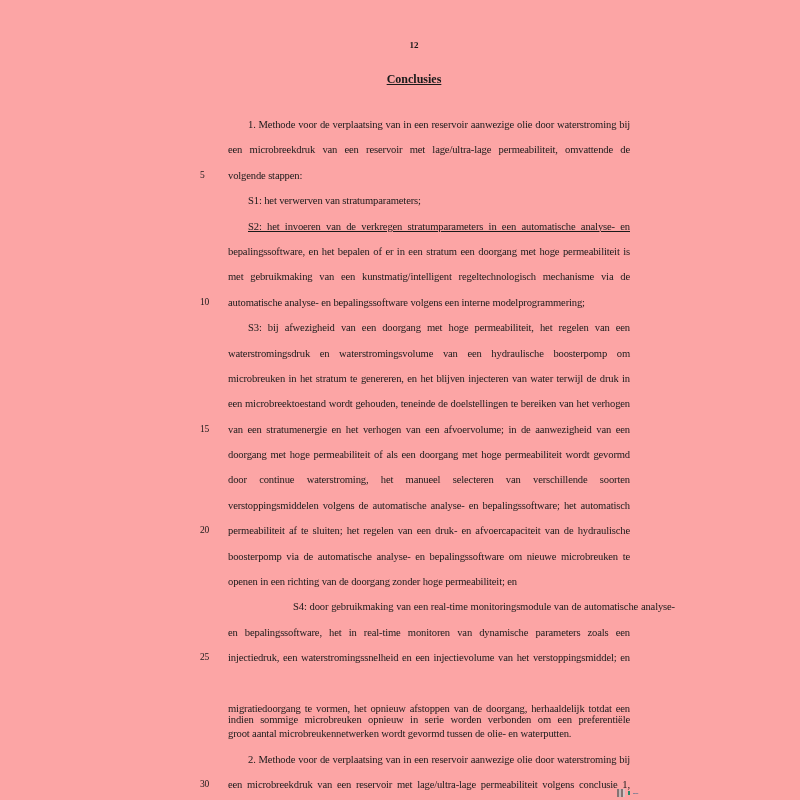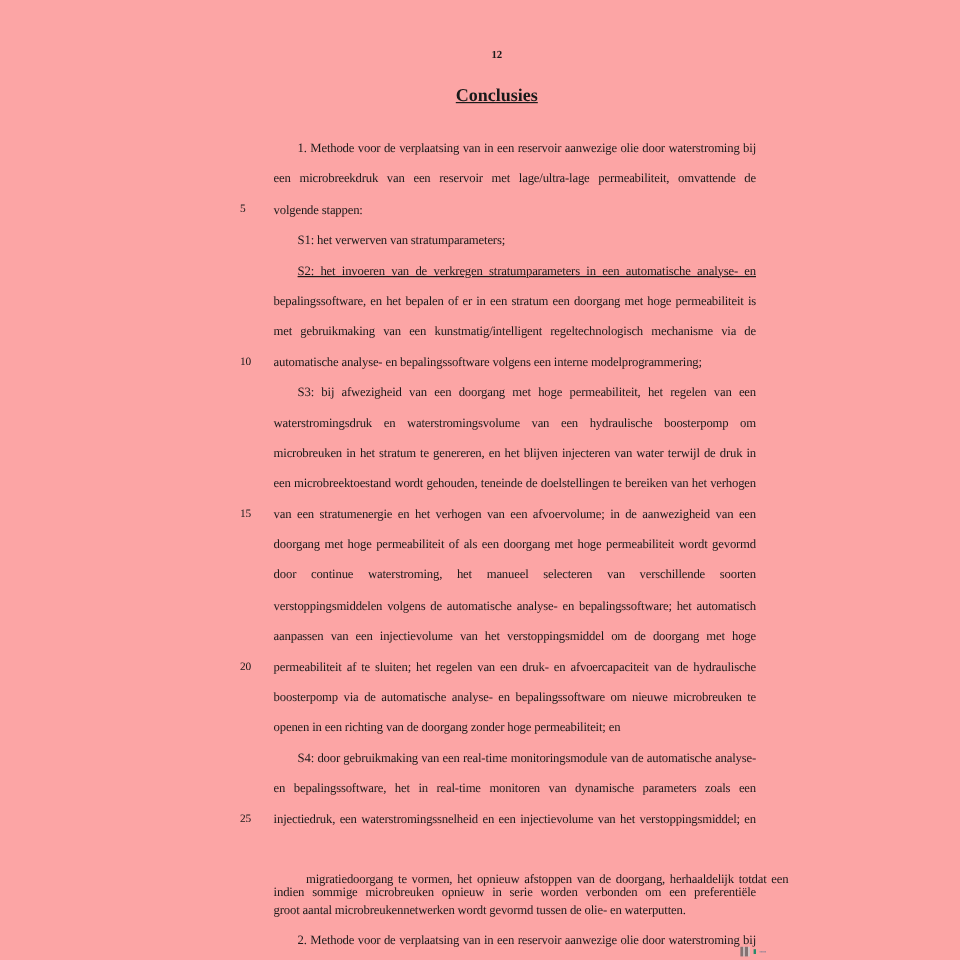--- a/index.html
+++ b/index.html
@@ -31,21 +31,21 @@
     font-weight: bold;
     padding-left: 28px;
     box-sizing: border-box;
   }
   .title {
     position: absolute;
     top: 72px;
     left: 0;
     width: 800px;
     text-align: center;
-    font-size: 15px;
+    font-size: 12px;
     font-weight: bold;
     text-decoration: underline;
     padding-left: 28px;
     box-sizing: border-box;
   }
   .body-text {
     position: absolute;
     left: 228px;
     top: 112px;
     width: 402px;
@@ -116,29 +116,28 @@
       <div class="line"><span class="line-no"></span><span style="display: inline-block; word-spacing: 4.33203px;">met gebruikmaking van een kunstmatig/intelligent regeltechnologisch mechanisme via de</span></div>
       <div class="line last"><span class="line-no">10</span><span>automatische analyse- en bepalingssoftware volgens een interne modelprogrammering;</span></div>
       <div class="line indent"><span class="line-no"></span><span style="display: inline-block; word-spacing: 3.61719px;">S3: bij afwezigheid van een doorgang met hoge permeabiliteit, het regelen van een</span></div>
       <div class="line"><span class="line-no"></span><span style="display: inline-block; word-spacing: 7.19196px;">waterstromingsdruk en waterstromingsvolume van een hydraulische boosterpomp om</span></div>
       <div class="line"><span class="line-no"></span><span style="display: inline-block; word-spacing: 0.971875px;">microbreuken in het stratum te genereren, en het blijven injecteren van water terwijl de druk in</span></div>
       <div class="line"><span class="line-no"></span><span style="display: inline-block; word-spacing: 0.28125px;">een microbreektoestand wordt gehouden, teneinde de doelstellingen te bereiken van het verhogen</span></div>
       <div class="line"><span class="line-no">15</span><span style="display: inline-block; word-spacing: 2.09736px;">van een stratumenergie en het verhogen van een afvoervolume; in de aanwezigheid van een</span></div>
       <div class="line"><span class="line-no"></span><span style="display: inline-block; word-spacing: 1.31641px;">doorgang met hoge permeabiliteit of als een doorgang met hoge permeabiliteit wordt gevormd</span></div>
       <div class="line"><span class="line-no"></span><span style="display: inline-block; word-spacing: 9.81055px; font-family: Liberation Serif, serif;">door continue waterstroming, het manueel selecteren van verschillende soorten</span></div>
       <div class="line"><span class="line-no"></span><span style="display: inline-block; word-spacing: 1.57617px;">verstoppingsmiddelen volgens de automatische analyse- en bepalingssoftware; het automatisch</span></div>
-      <div class="line"><span class="line-no"></span><span style="display: inline-block; word-spacing: 3.43466px;">aanpassen van een injectievolume van het verstoppingsmiddel om de doorgang met hoge</span></div>
       <div class="line"><span class="line-no">20</span><span style="display: inline-block; word-spacing: 1.67788px;">permeabiliteit af te sluiten; het regelen van een druk- en afvoercapaciteit van de hydraulische</span></div>
       <div class="line"><span class="line-no"></span><span style="display: inline-block; word-spacing: 2.14375px;">boosterpomp via de automatische analyse- en bepalingssoftware om nieuwe microbreuken te</span></div>
       <div class="line last"><span class="line-no"></span><span>openen in een richting van de doorgang zonder hoge permeabiliteit; en</span></div>
-      <div class="line indent"><span class="line-no"></span><span style="display: inline-block; word-spacing: 0.31875px;">S4: door gebruikmaking van een real-time monitoringsmodule van de automatische analyse-</span></div>
+      <div class="line indent"><span class="line-no"></span><span style="display: inline-block; word-spacing: 0.31875px; margin-left: 45px;">S4: door gebruikmaking van een real-time monitoringsmodule van de automatische analyse-</span></div>
       <div class="line"><span class="line-no"></span><span style="display: inline-block; word-spacing: 4.65937px;">en bepalingssoftware, het in real-time monitoren van dynamische parameters zoals een</span></div>
       <div class="line"><span class="line-no">25</span><span style="display: inline-block; word-spacing: 1.23785px;">injectiedruk, een waterstromingssnelheid en een injectievolume van het verstoppingsmiddel; en</span></div>
       <div class="line"><span class="line-no"></span><span style="display: inline-block; word-spacing: 4.07031px; margin-top: 36px;">indien sommige microbreuken opnieuw in serie worden verbonden om een preferentiële</span></div>
-      <div class="line"><span class="line-no"></span><span style="display: inline-block; word-spacing: 1.47585px; margin-left: 27px;">migratiedoorgang te vormen, het opnieuw afstoppen van de doorgang, herhaaldelijk totdat een</span></div>
+      <div class="line"><span class="line-no"></span><span style="display: inline-block; word-spacing: 1.47585px;">migratiedoorgang te vormen, het opnieuw afstoppen van de doorgang, herhaaldelijk totdat een</span></div>
       <div class="line last"><span class="line-no"></span><span>groot aantal microbreukennetwerken wordt gevormd tussen de olie- en waterputten.</span></div>
       <div class="line indent"><span class="line-no"></span><span style="display: inline-block; word-spacing: 0.461538px;">2. Methode voor de verplaatsing van in een reservoir aanwezige olie door waterstroming bij</span></div>
       <div class="line"><span class="line-no">30</span><span style="display: inline-block; word-spacing: 2.25156px;">een microbreekdruk van een reservoir met lage/ultra-lage permeabiliteit volgens conclusie 1,</span></div>
     </div>
 
   <div class="watermark">
     <span class="qr"></span>
     <span class="wm-bar"></span>
     <span class="wm-text">▪▪▪▪▪</span>
   </div>

